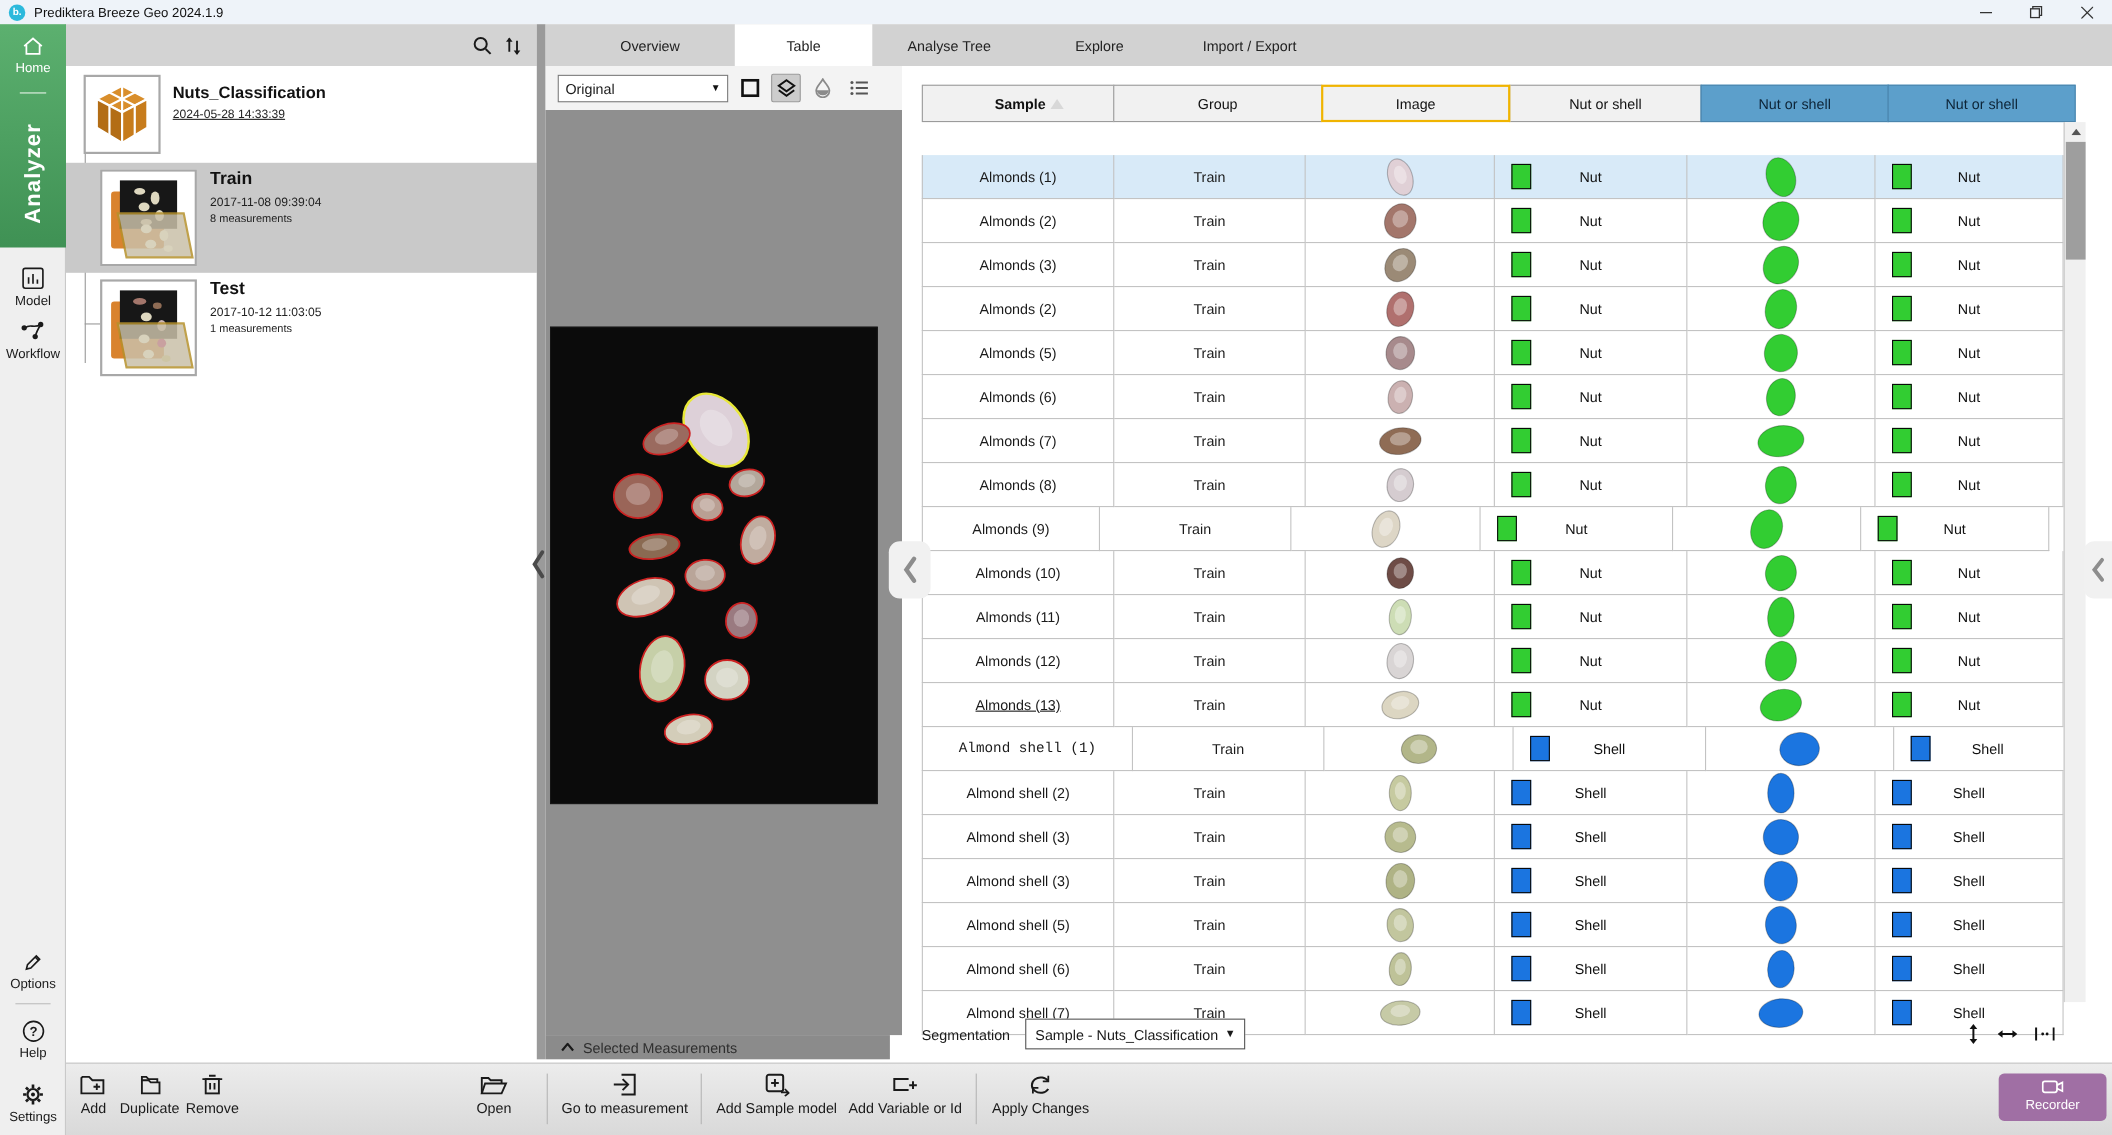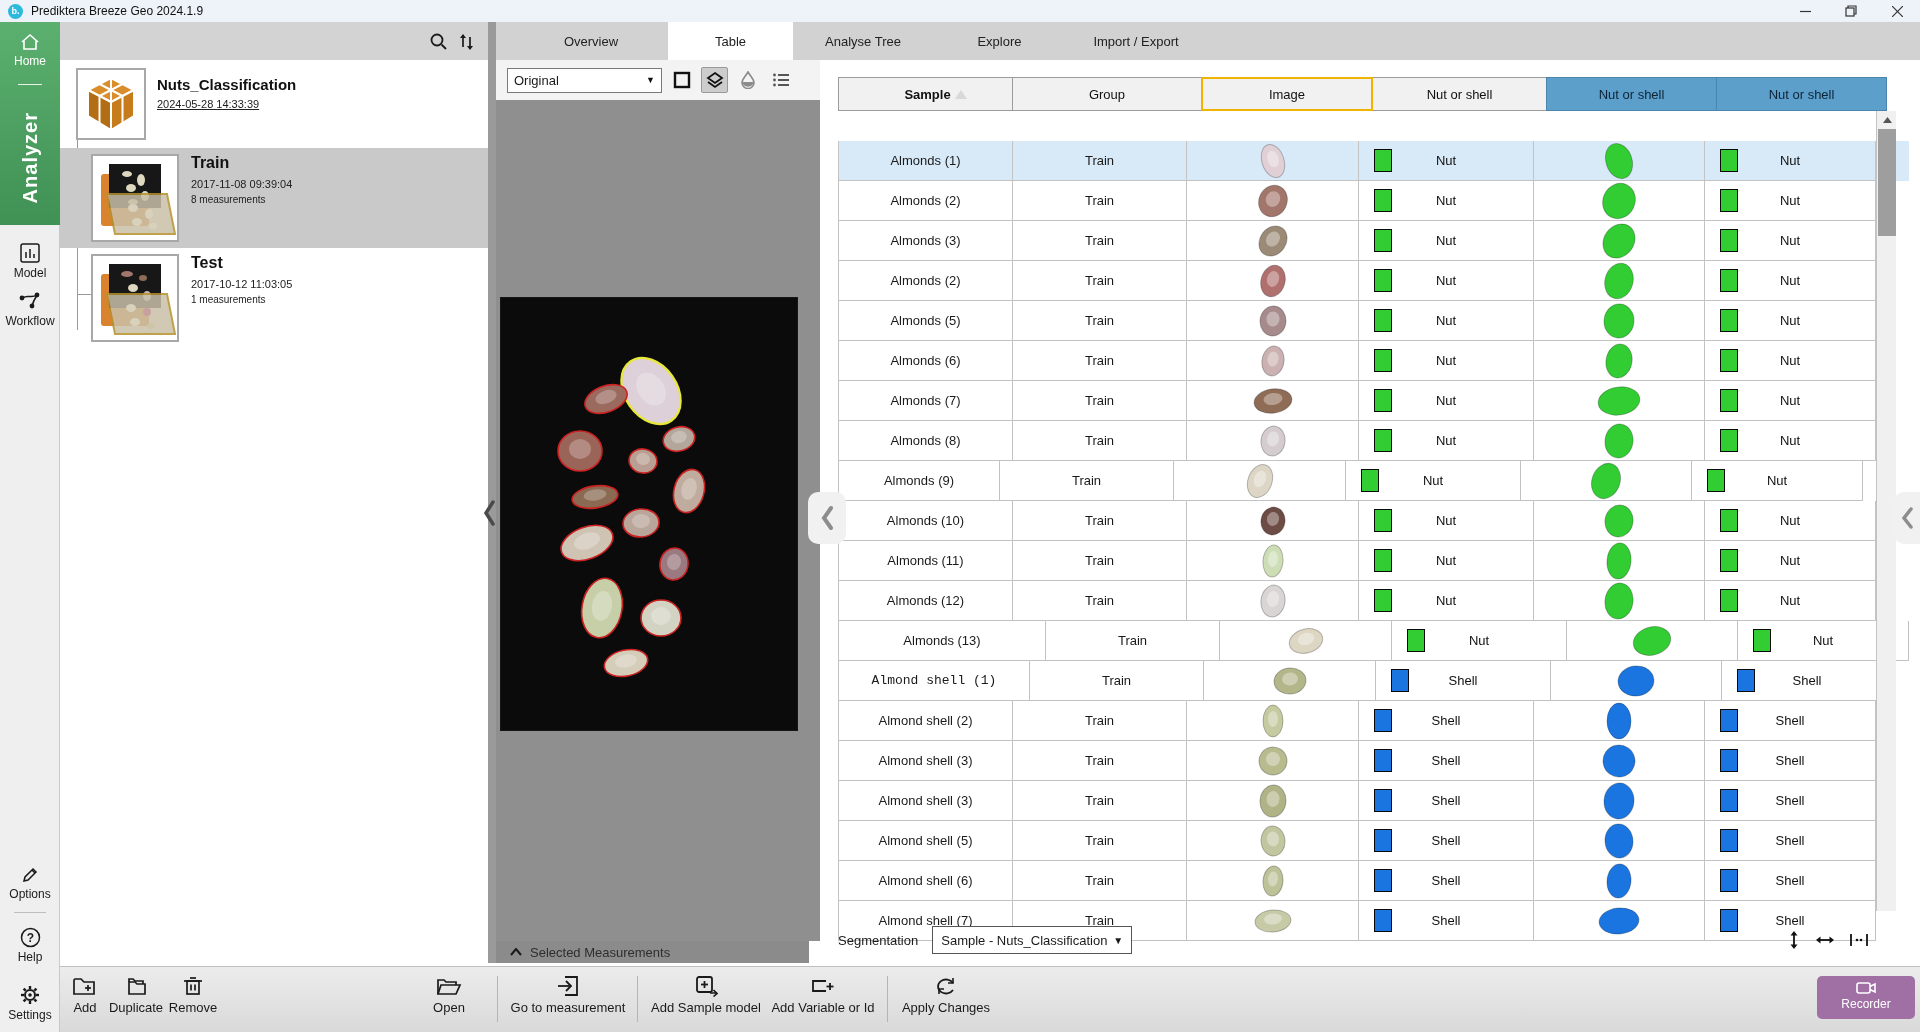--- a/index.html
+++ b/index.html
@@ -671,21 +671,21 @@
             <svg width="46" height="40">
               <ellipse cx="23" cy="20" rx="14" ry="18" fill="#32cd32" stroke="rgba(0,0,0,0.25)" stroke-width="1" transform="rotate(8 23 20)"></ellipse>
             </svg>
           </div>
           <div class="td" style="width: 171px;">
             <span class="sq" style="background: rgb(50, 205, 50);"></span>
             <span class="cls-label">Nut</span>
           </div>
         </div>
         <div class="tr">
-          <div class="td" style="width: 208px;">Almonds (13)</div>
+          <div class="td" style="width: 175px; text-decoration: underline;">Almonds (13)</div>
           <div class="td" style="width: 174px;">Train</div>
           <div class="td" style="width: 172px;">
             <svg width="46" height="40">
               <ellipse cx="23" cy="20" rx="17" ry="12" fill="#dcd6c2" stroke="rgba(0,0,0,0.25)" stroke-width="1" transform="rotate(-15 23 20)"></ellipse>
               <ellipse cx="23" cy="18" rx="8.5" ry="6" fill="rgba(255,255,255,0.35)" transform="rotate(-15 23 18)"></ellipse>
             </svg>
           </div>
           <div class="td" style="width: 175px;">
             <span class="sq" style="background: rgb(50, 205, 50);"></span>
             <span class="cls-label">Nut</span>

